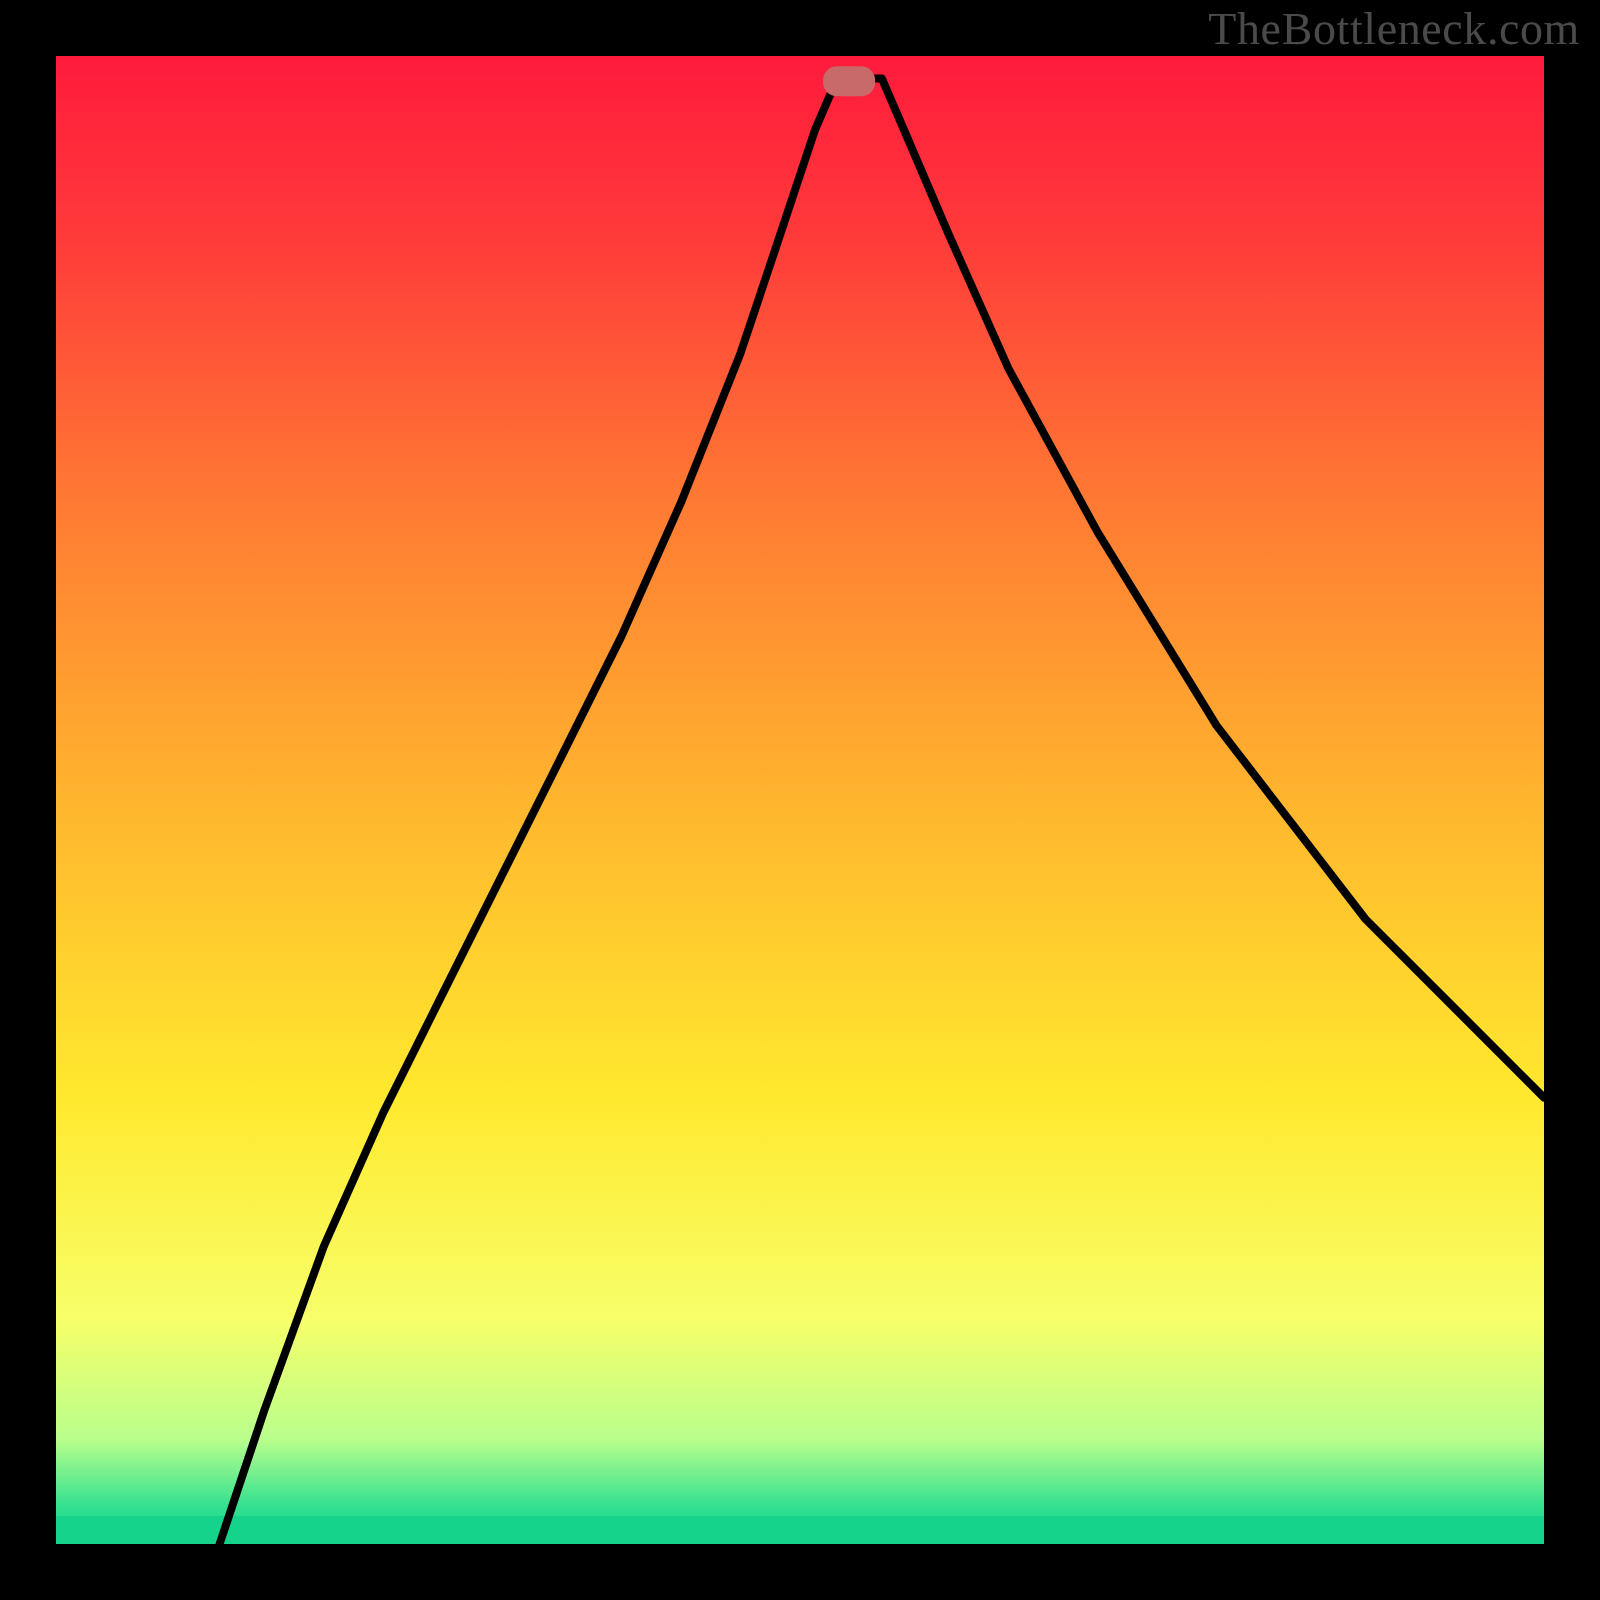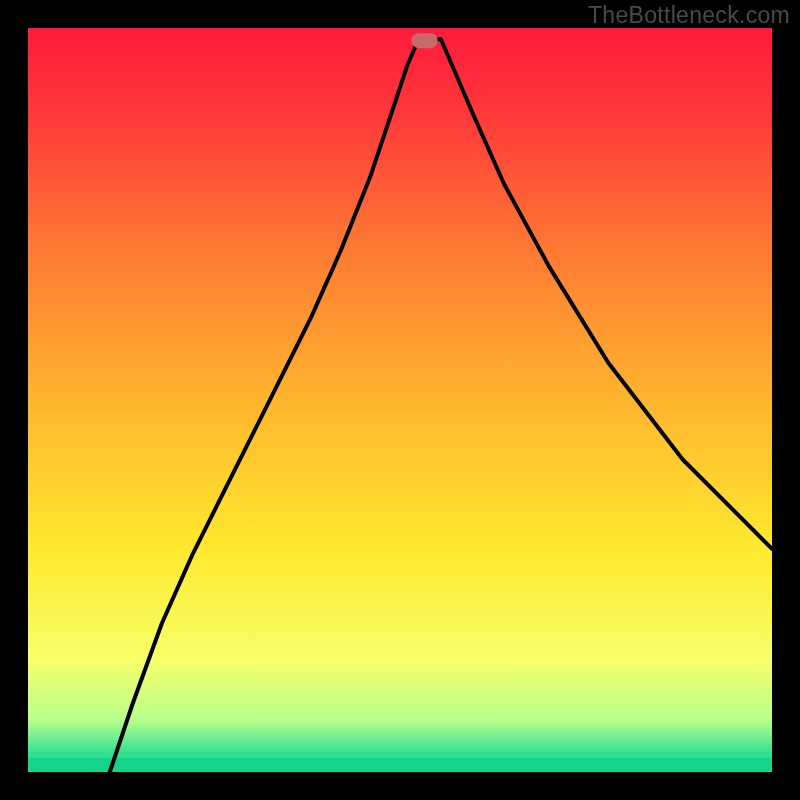--- a/index.html
+++ b/index.html
@@ -19,20 +19,21 @@
   }
   .watermark {
     position: absolute;
     top: 2px;
     right: 10px;
     color: #4a4a4a;
     font-size: 23px;
     font-weight: 400;
     letter-spacing: 0.3px;
     z-index: 3;
+    font-family: Liberation Serif, serif;
   }
   svg {
     display: block;
   }
 </style>
 </head>
 <body>
 
 <div class="outer">
   <div class="watermark">TheBottleneck.com</div>

